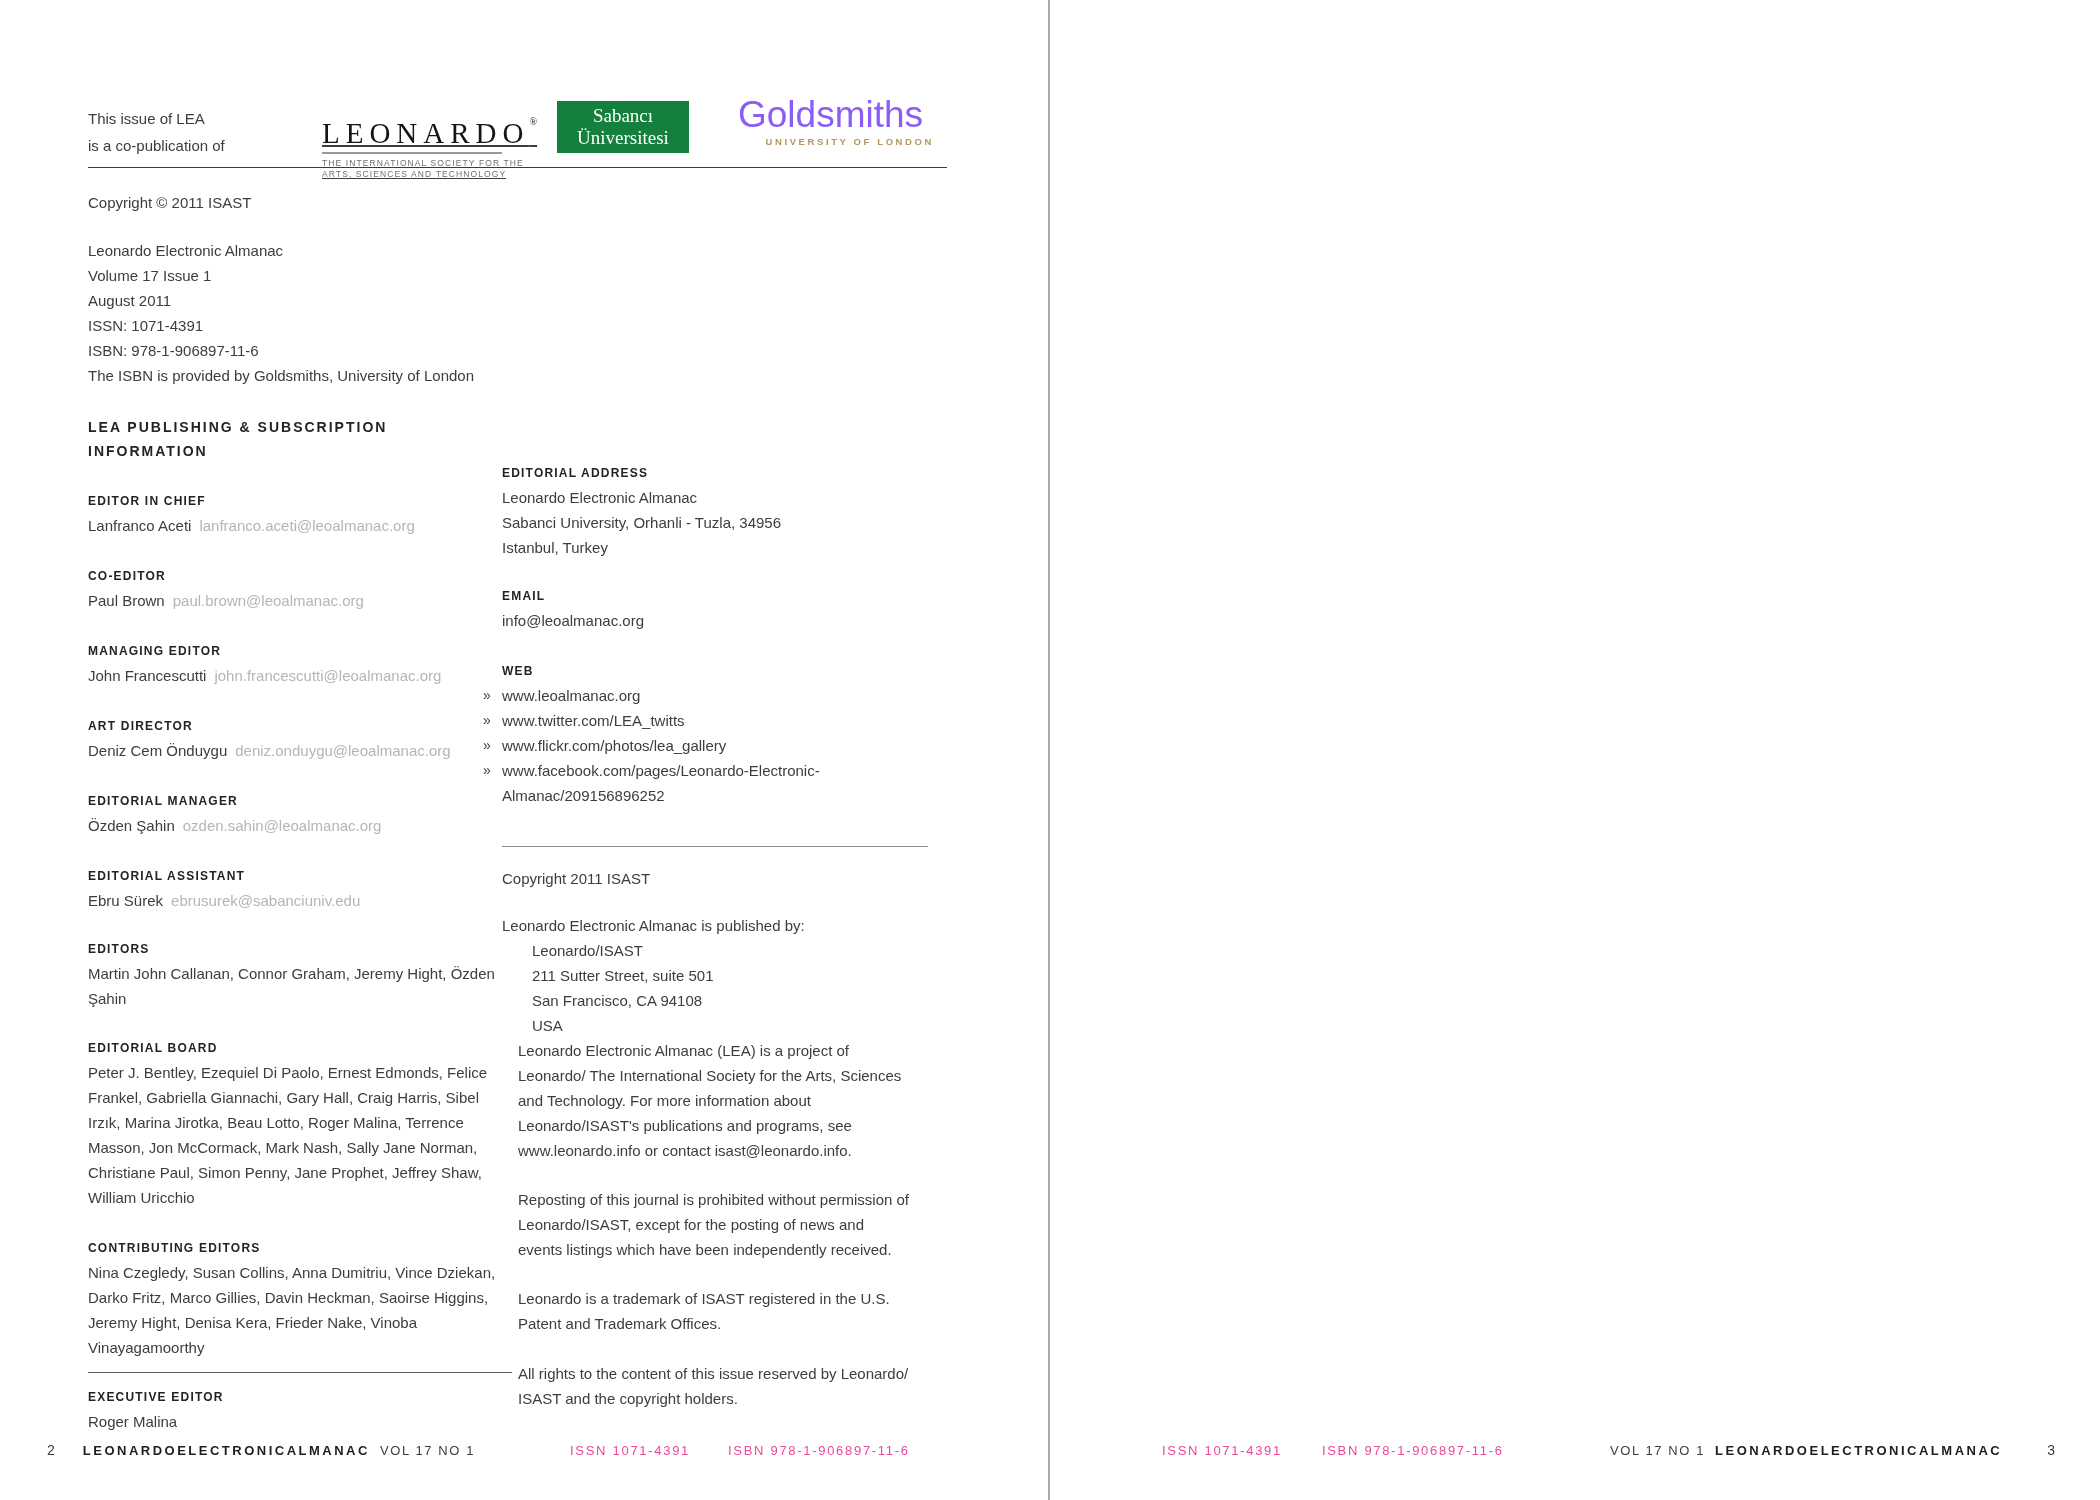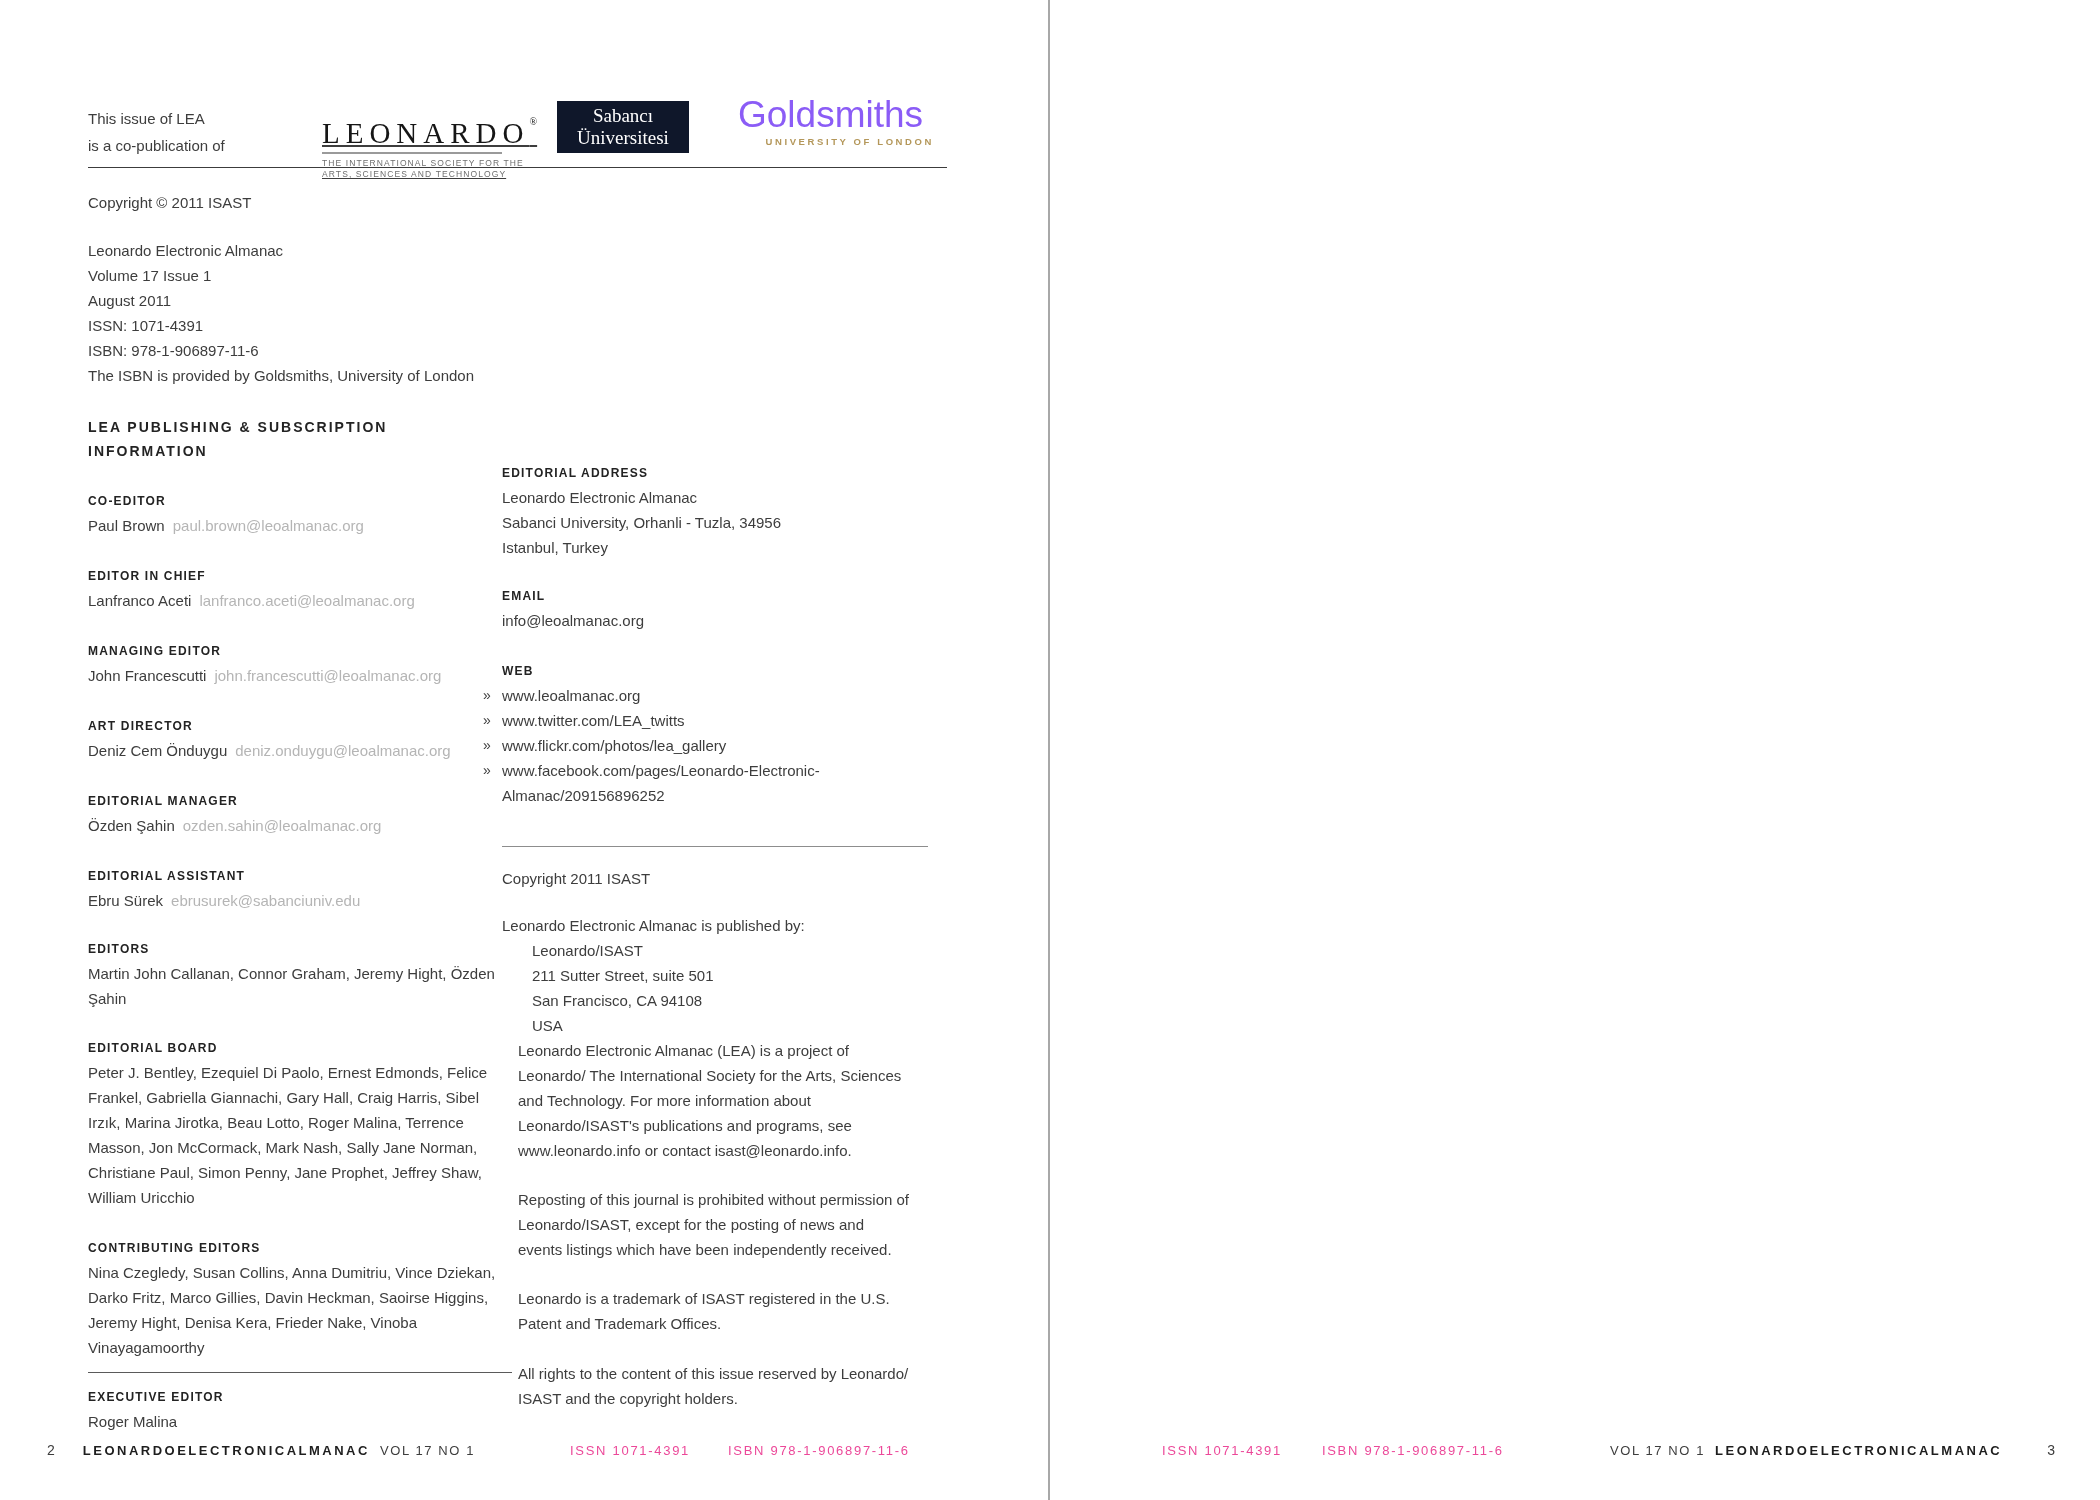--- a/index.html
+++ b/index.html
@@ -14,21 +14,21 @@
   .page-right{left:1050px;right:0;}
   .divider{position:absolute;top:0;bottom:0;left:1048px;width:2px;background:#a8a8a8;}
 
   
   .copub{position:absolute;left:88px;top:105px;font-size:15px;line-height:27px;color:#3d3d3d;}
   .logo-leonardo{position:absolute;left:322px;top:116px;width:182px;text-decoration:underline;}
   .leo-word{font-family:"Liberation Serif", serif;font-size:29px;letter-spacing:6px;color:#161616;white-space:nowrap;}
   .leo-word sup{font-size:10px;letter-spacing:0;vertical-align:18px;}
   .leo-rule{height:2px;background:#9a9a9a;margin:2px 0 4px 0;width:180px;}
   .leo-sub{font-size:8.5px;line-height:11px;letter-spacing:1.1px;color:#6e6e6e;white-space:nowrap;}
-  .logo-sabanci{position:absolute;left:557px;top:101px;width:132px;height:52px;background:#0f172a;
+  .logo-sabanci{position:absolute;left:557px;top:101px;width:132px;height:52px;background:#15803d;
     color:#fff;font-family:"Liberation Serif", serif;text-align:center;display:flex;flex-direction:column;justify-content:center;}
   .sab-line1{font-size:19px;line-height:22px;}
   .sab-line2{font-size:19px;line-height:22px;}
   .logo-goldsmiths{position:absolute;left:738px;top:95px;width:196px;text-align:left;}
   .gold-word{font-size:37px;line-height:40px;color:#8b5cf6;letter-spacing:0px;}
   .gold-sub{font-size:9.5px;letter-spacing:2.6px;color:#b4975a;font-weight:bold;text-align:right;margin-top:1px;}
   .header-rule{position:absolute;left:88px;top:167px;width:859px;height:1px;background:#3c3c3c;}
 
   
   .col1{position:absolute;left:88px;top:183px;width:424px;font-size:15px;line-height:25px;}
@@ -124,27 +124,27 @@
         <div>Volume 17 Issue 1</div>
         <div>August 2011</div>
         <div>ISSN: 1071-4391</div>
         <div>ISBN: 978-1-906897-11-6</div>
         <div>The ISBN is provided by Goldsmiths, University of London</div>
       </div>
 
       <h1 class="lea-heading">LEA PUBLISHING &amp; SUBSCRIPTION INFORMATION</h1>
 
       <div class="staff-block">
+        <div class="role">EDITOR IN CHIEF</div>
+        <div class="staff-line"><span>Lanfranco Aceti</span><span class="email">lanfranco.aceti@leoalmanac.org</span></div>
+      </div>
+
+      <div class="staff-block">
         <div class="role">CO-EDITOR</div>
         <div class="staff-line"><span>Paul Brown</span><span class="email">paul.brown@leoalmanac.org</span></div>
-      </div>
-
-      <div class="staff-block">
-        <div class="role">EDITOR IN CHIEF</div>
-        <div class="staff-line"><span>Lanfranco Aceti</span><span class="email">lanfranco.aceti@leoalmanac.org</span></div>
       </div>
 
       <div class="staff-block">
         <div class="role">MANAGING EDITOR</div>
         <div class="staff-line"><span>John Francescutti</span><span class="email">john.francescutti@leoalmanac.org</span></div>
       </div>
 
       <div class="staff-block">
         <div class="role">ART DIRECTOR</div>
         <div class="staff-line"><span>Deniz Cem Önduygu</span><span class="email">deniz.onduygu@leoalmanac.org</span></div>

